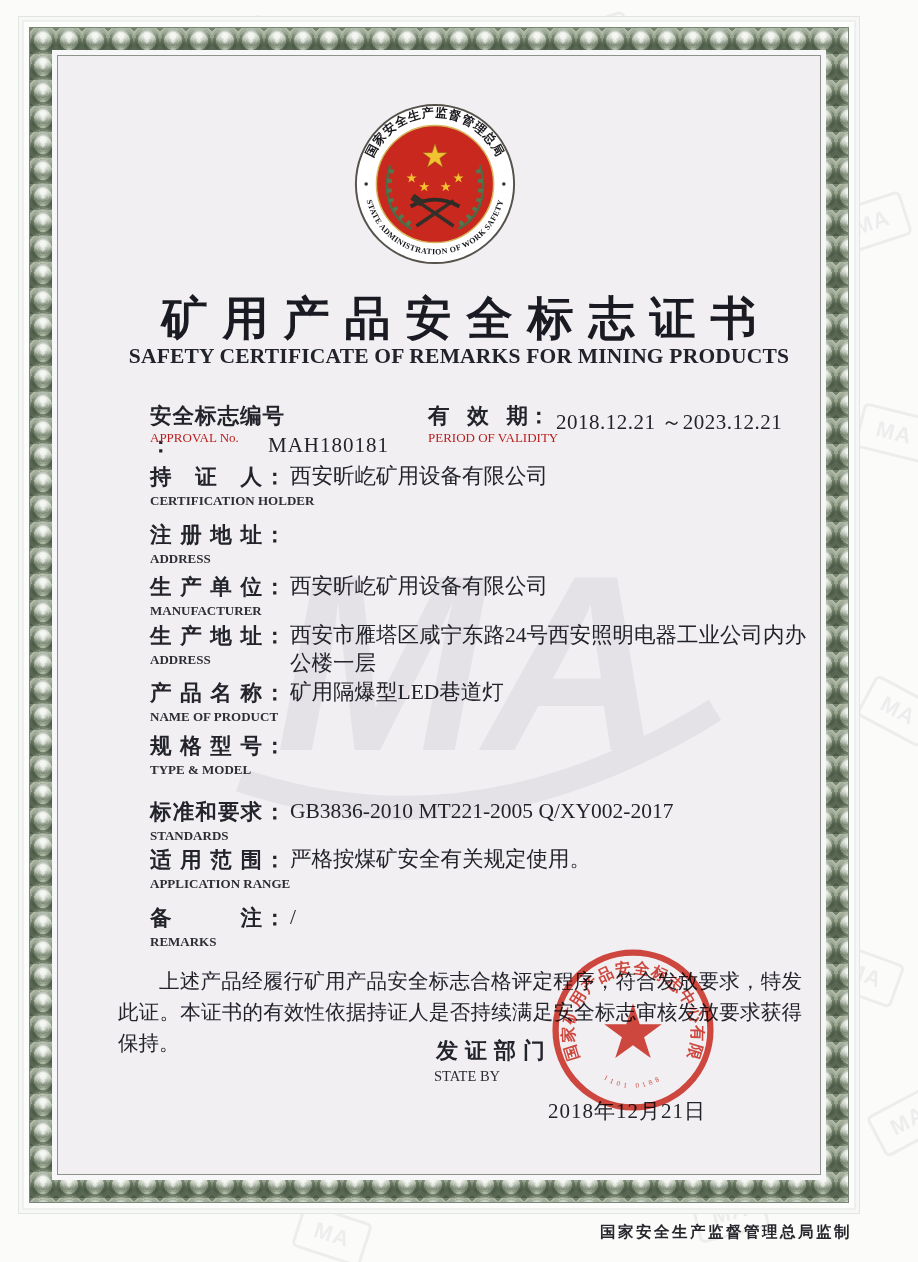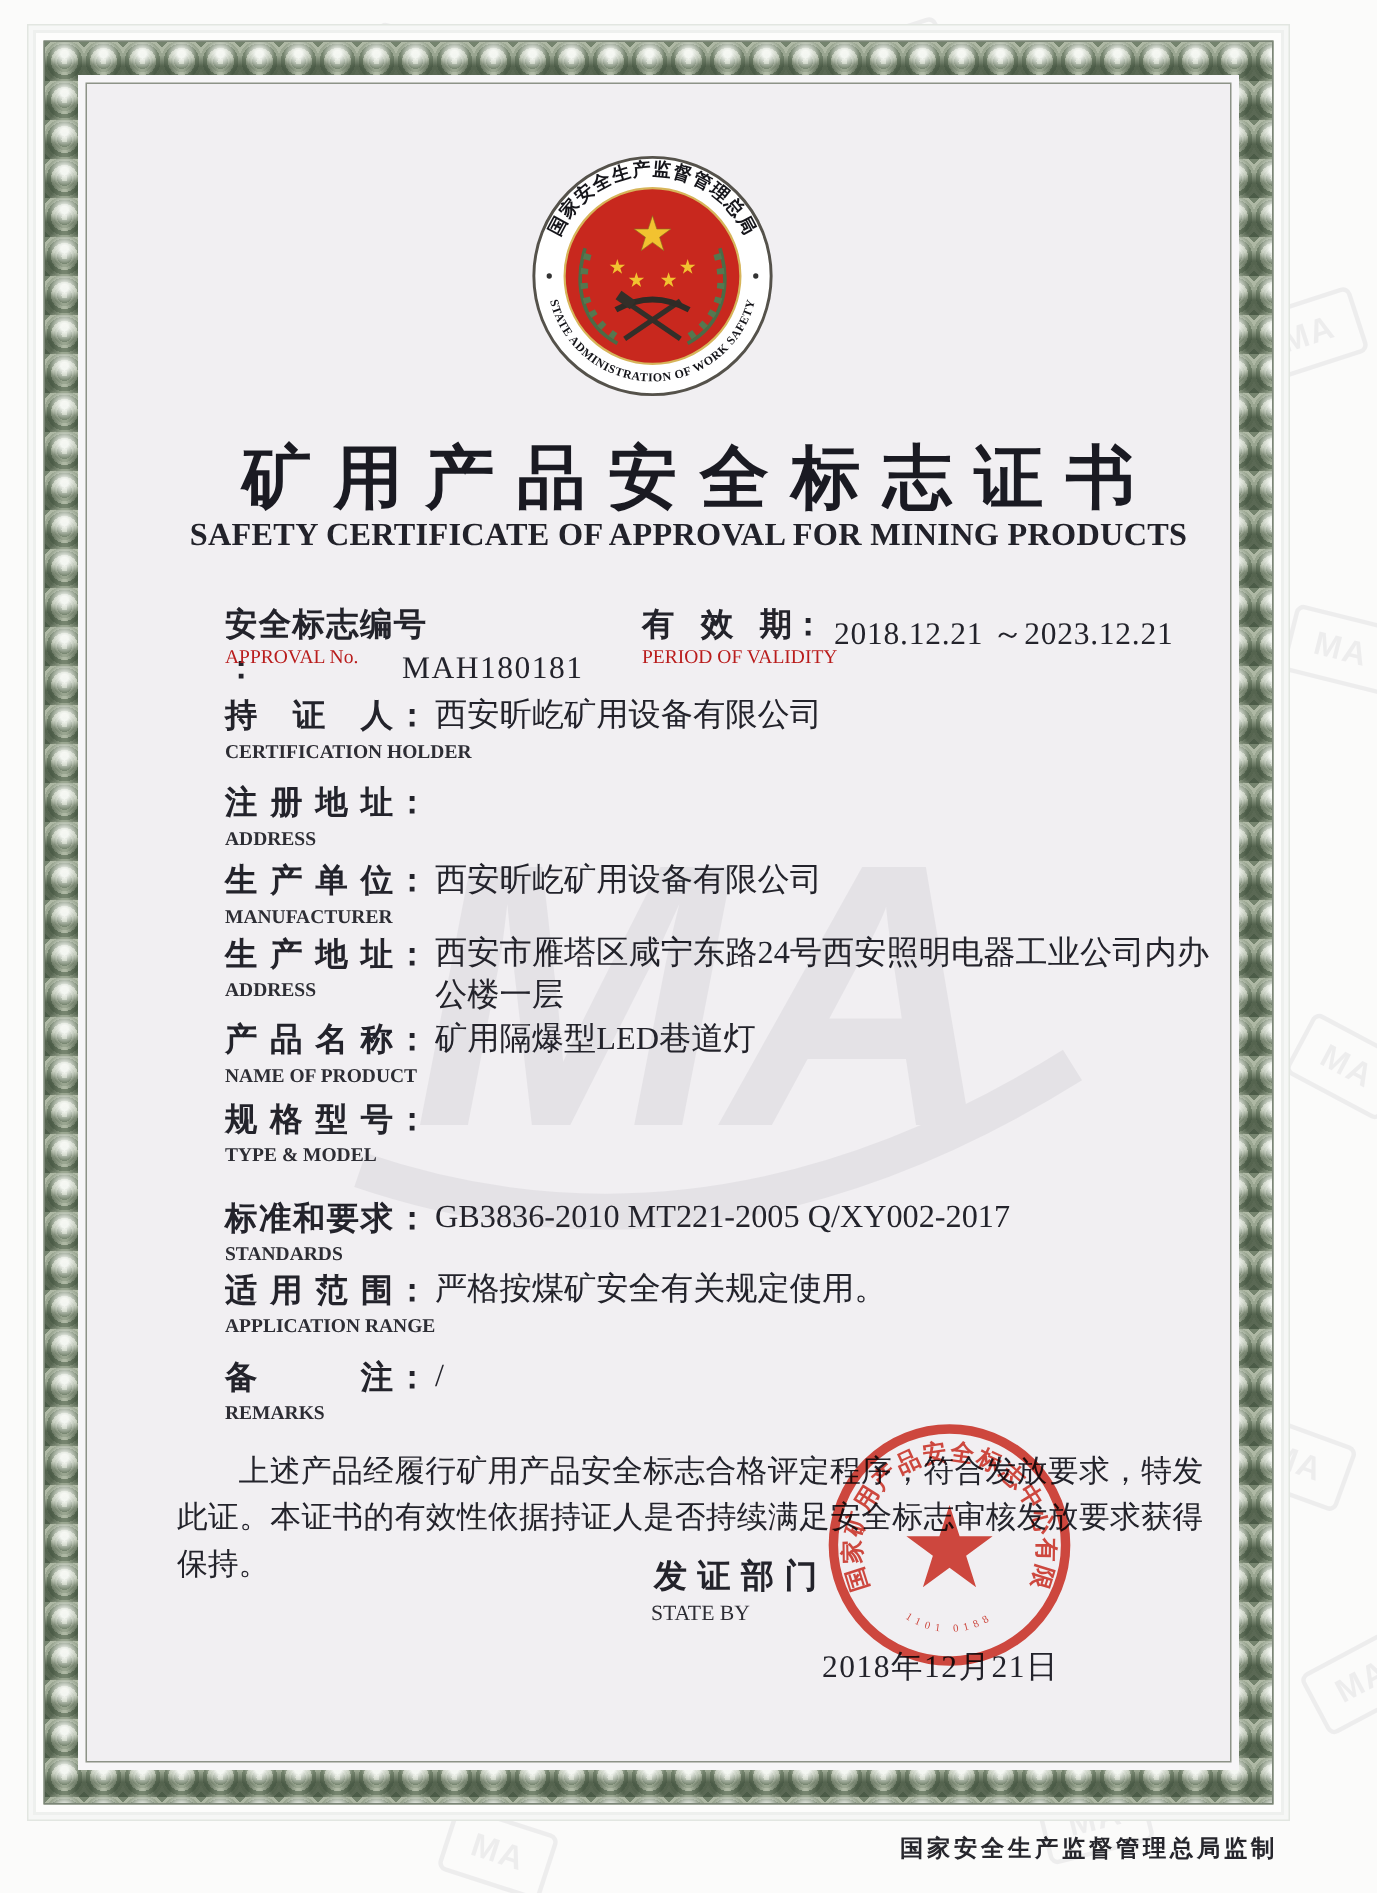--- a/index.html
+++ b/index.html
@@ -158,21 +158,21 @@
 
   <text font-size="12.5" font-weight="700" fill="#15151a" letter-spacing="1">
     <textPath href="#arcTop" startOffset="50%" text-anchor="middle">国家安全生产监督管理总局</textPath>
   </text>
   <text font-size="8.2" font-weight="700" fill="#15151a" letter-spacing="0.4">
     <textPath href="#arcBot" startOffset="50%" text-anchor="middle">STATE ADMINISTRATION OF WORK SAFETY</textPath>
   </text>
 </svg>
 
 <div class="title-cn">矿用产品安全标志证书</div>
-<div class="title-en">SAFETY CERTIFICATE OF APPROVAL FOR MINING PRODUCTS</div>
+<div class="title-en">SAFETY CERTIFICATE OF REMARKS FOR MINING PRODUCTS</div>
 
 <div class="hdr-label appr-label"><span class="jlabel" style="width:134px">安全标志编号</span>：</div>
 <div class="hdr-en appr-en">APPROVAL No.</div>
 <div class="appr-value">MAH180181</div>
 
 <div class="hdr-label valid-label"><span class="jlabel">有效期</span>：</div>
 <div class="hdr-en valid-en">PERIOD OF VALIDITY</div>
 <div class="valid-value">2018.12.21 ～2023.12.21</div>
 
 <div id="field-rows">

